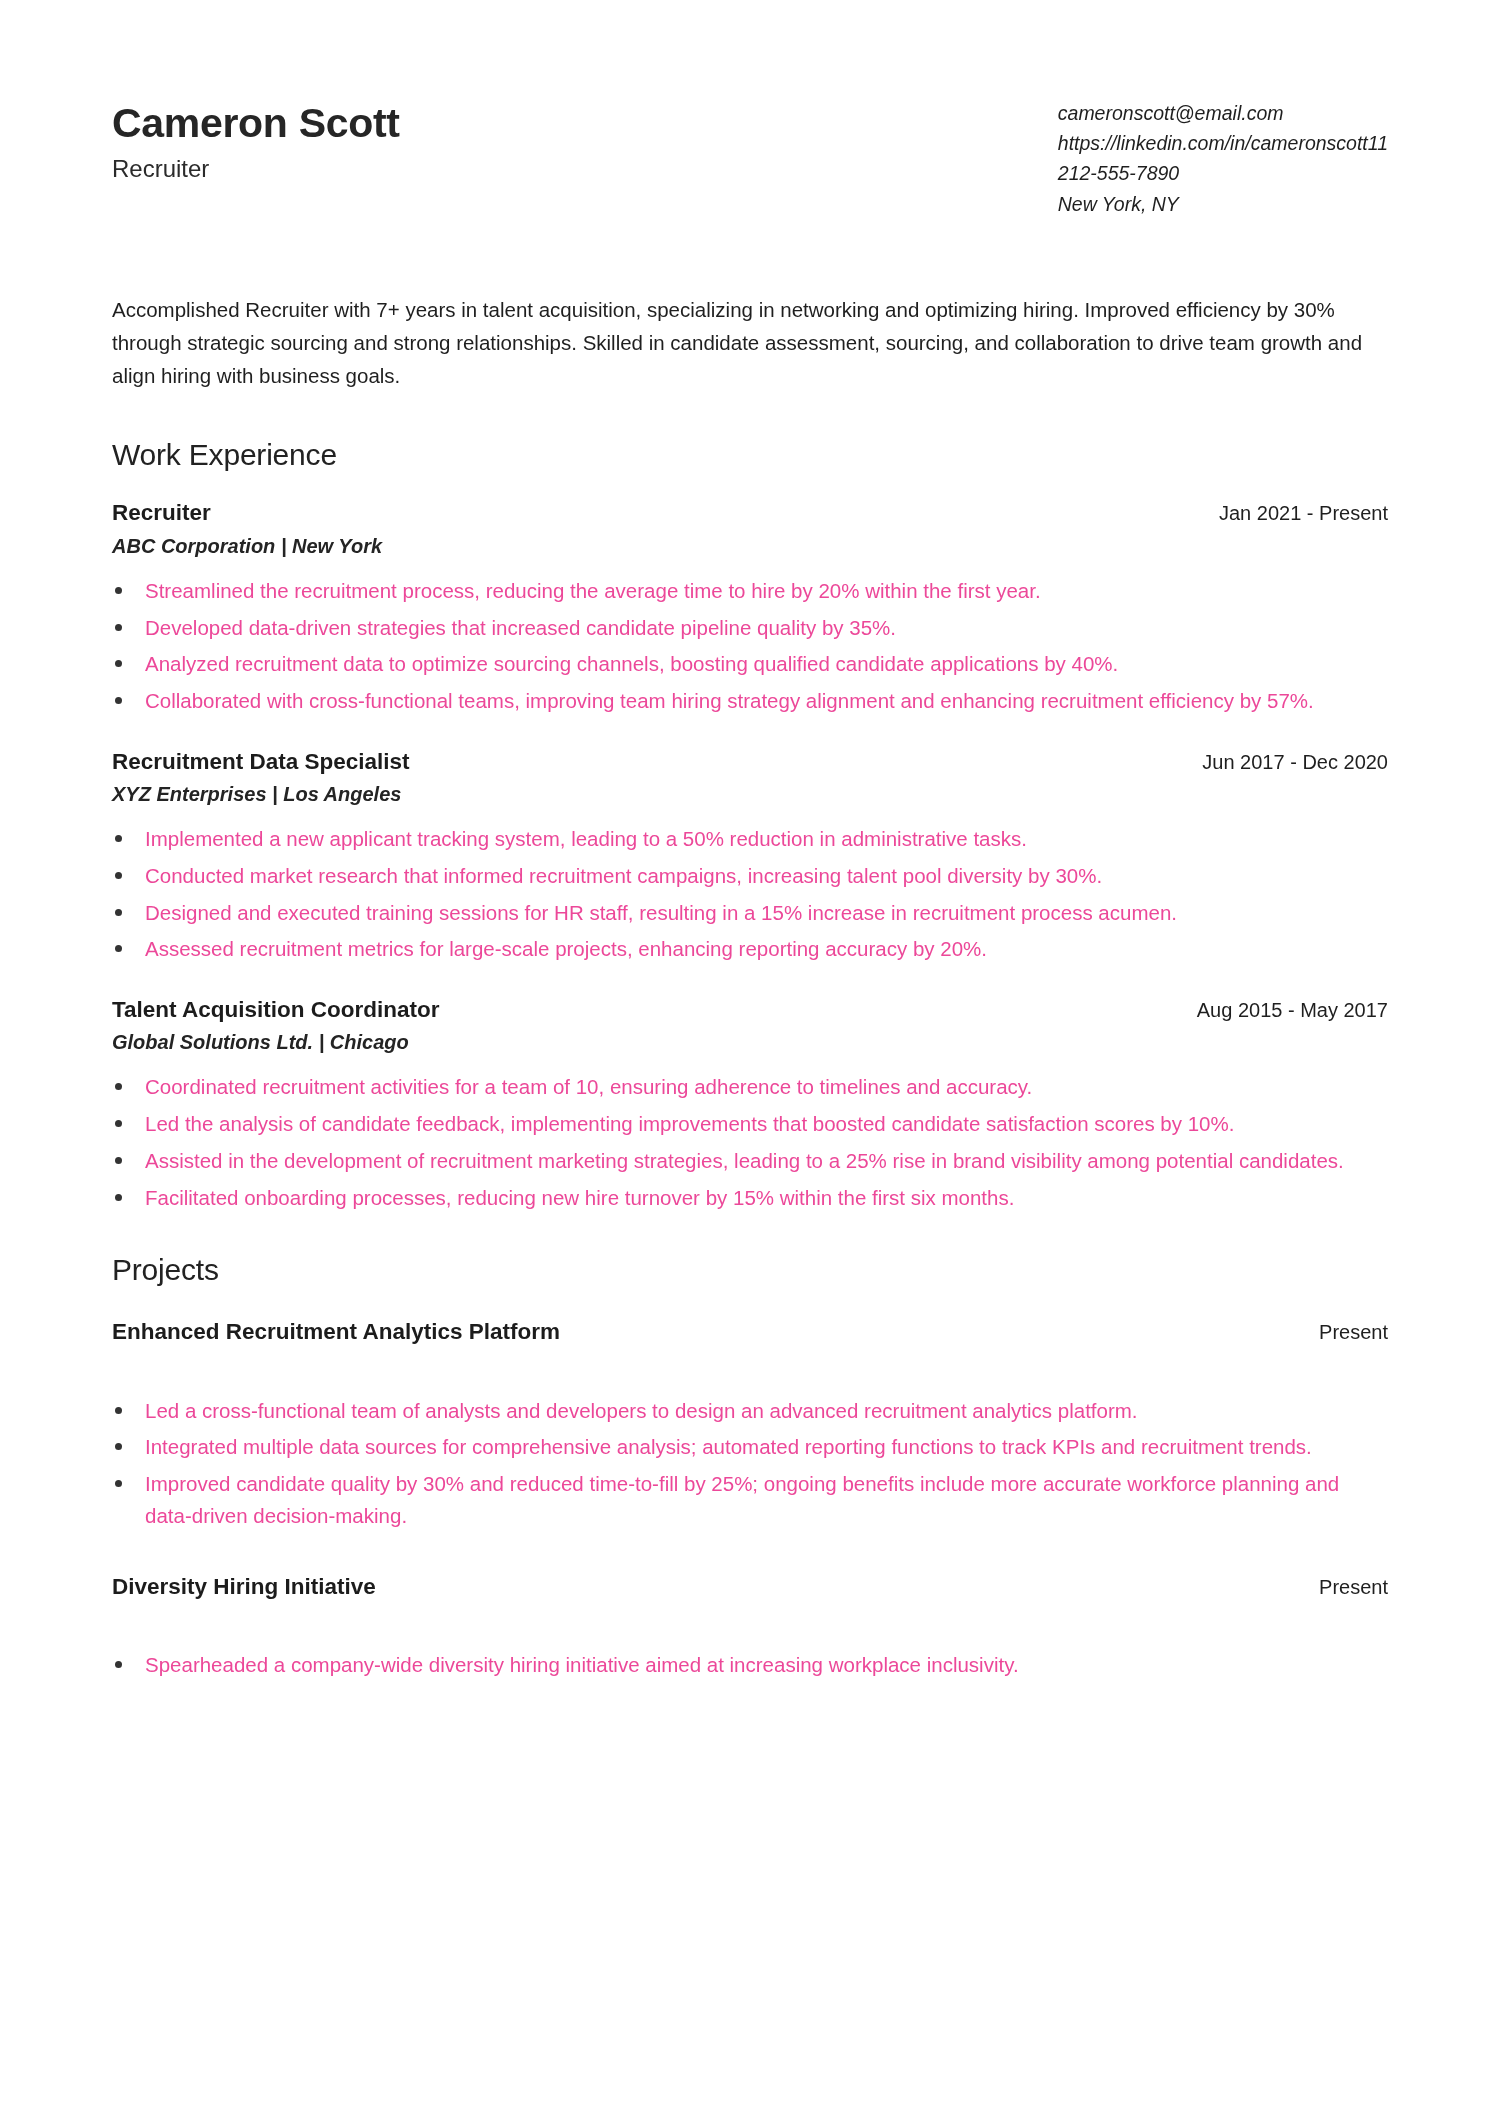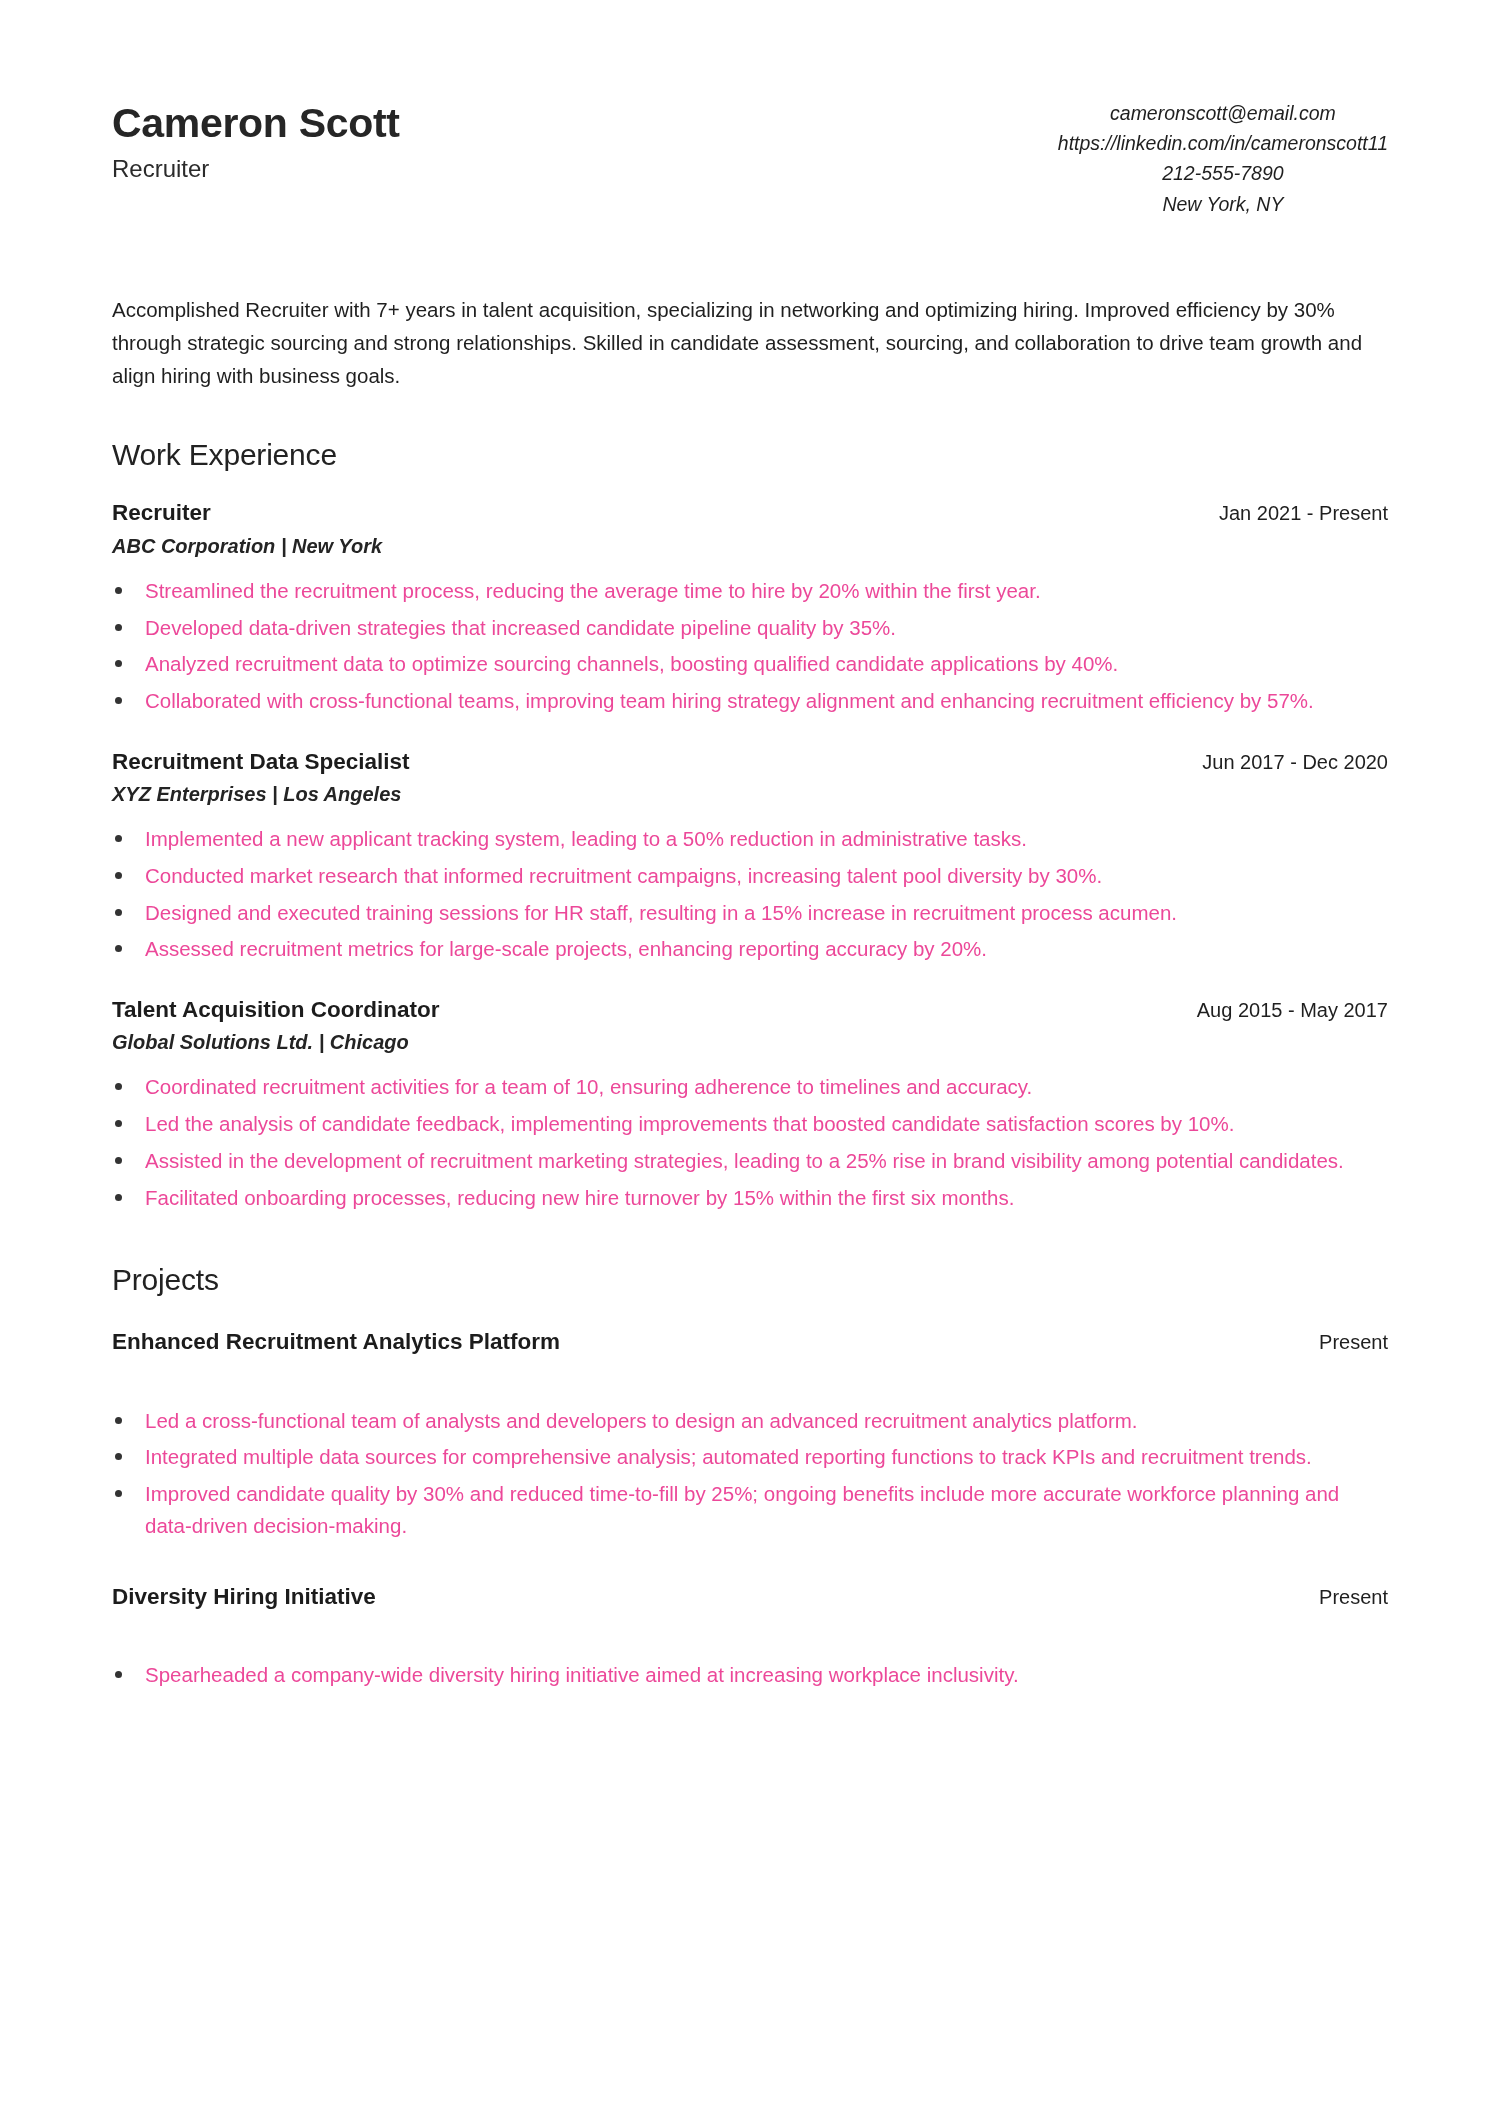--- a/index.html
+++ b/index.html
@@ -42,21 +42,21 @@
     margin: 0 0 8px 0;
   }
   .job-title {
     font-size: 24px;
     font-weight: normal;
     color: #2b2b2b;
     line-height: 1.2;
     margin: 0;
   }
   .contact {
-    text-align: center;
+    text-align: left;
     font-style: italic;
     font-size: 19.5px;
     line-height: 1.55;
     color: #1f1f1f;
     padding-top: 6px;
   }
   .contact div { white-space: nowrap; }
 
   
   .summary {
@@ -70,21 +70,21 @@
 
   
   .section { margin-top: 46px; }
   .section-title {
     font-size: 30px;
     font-weight: normal;
     color: #222222;
     letter-spacing: -0.2px;
     margin: 0 0 26px 0;
   }
-  .section.projects-section { margin-top: 50px; }
+  .section.projects-section { margin-top: 40px; }
   .section.projects-section .section-title { margin-bottom: 30px; }
 
   
   .entry { margin-bottom: 30px; }
   .entry:last-child { margin-bottom: 0; }
   .entry-head {
     display: flex;
     align-items: baseline;
     justify-content: space-between;
   }

